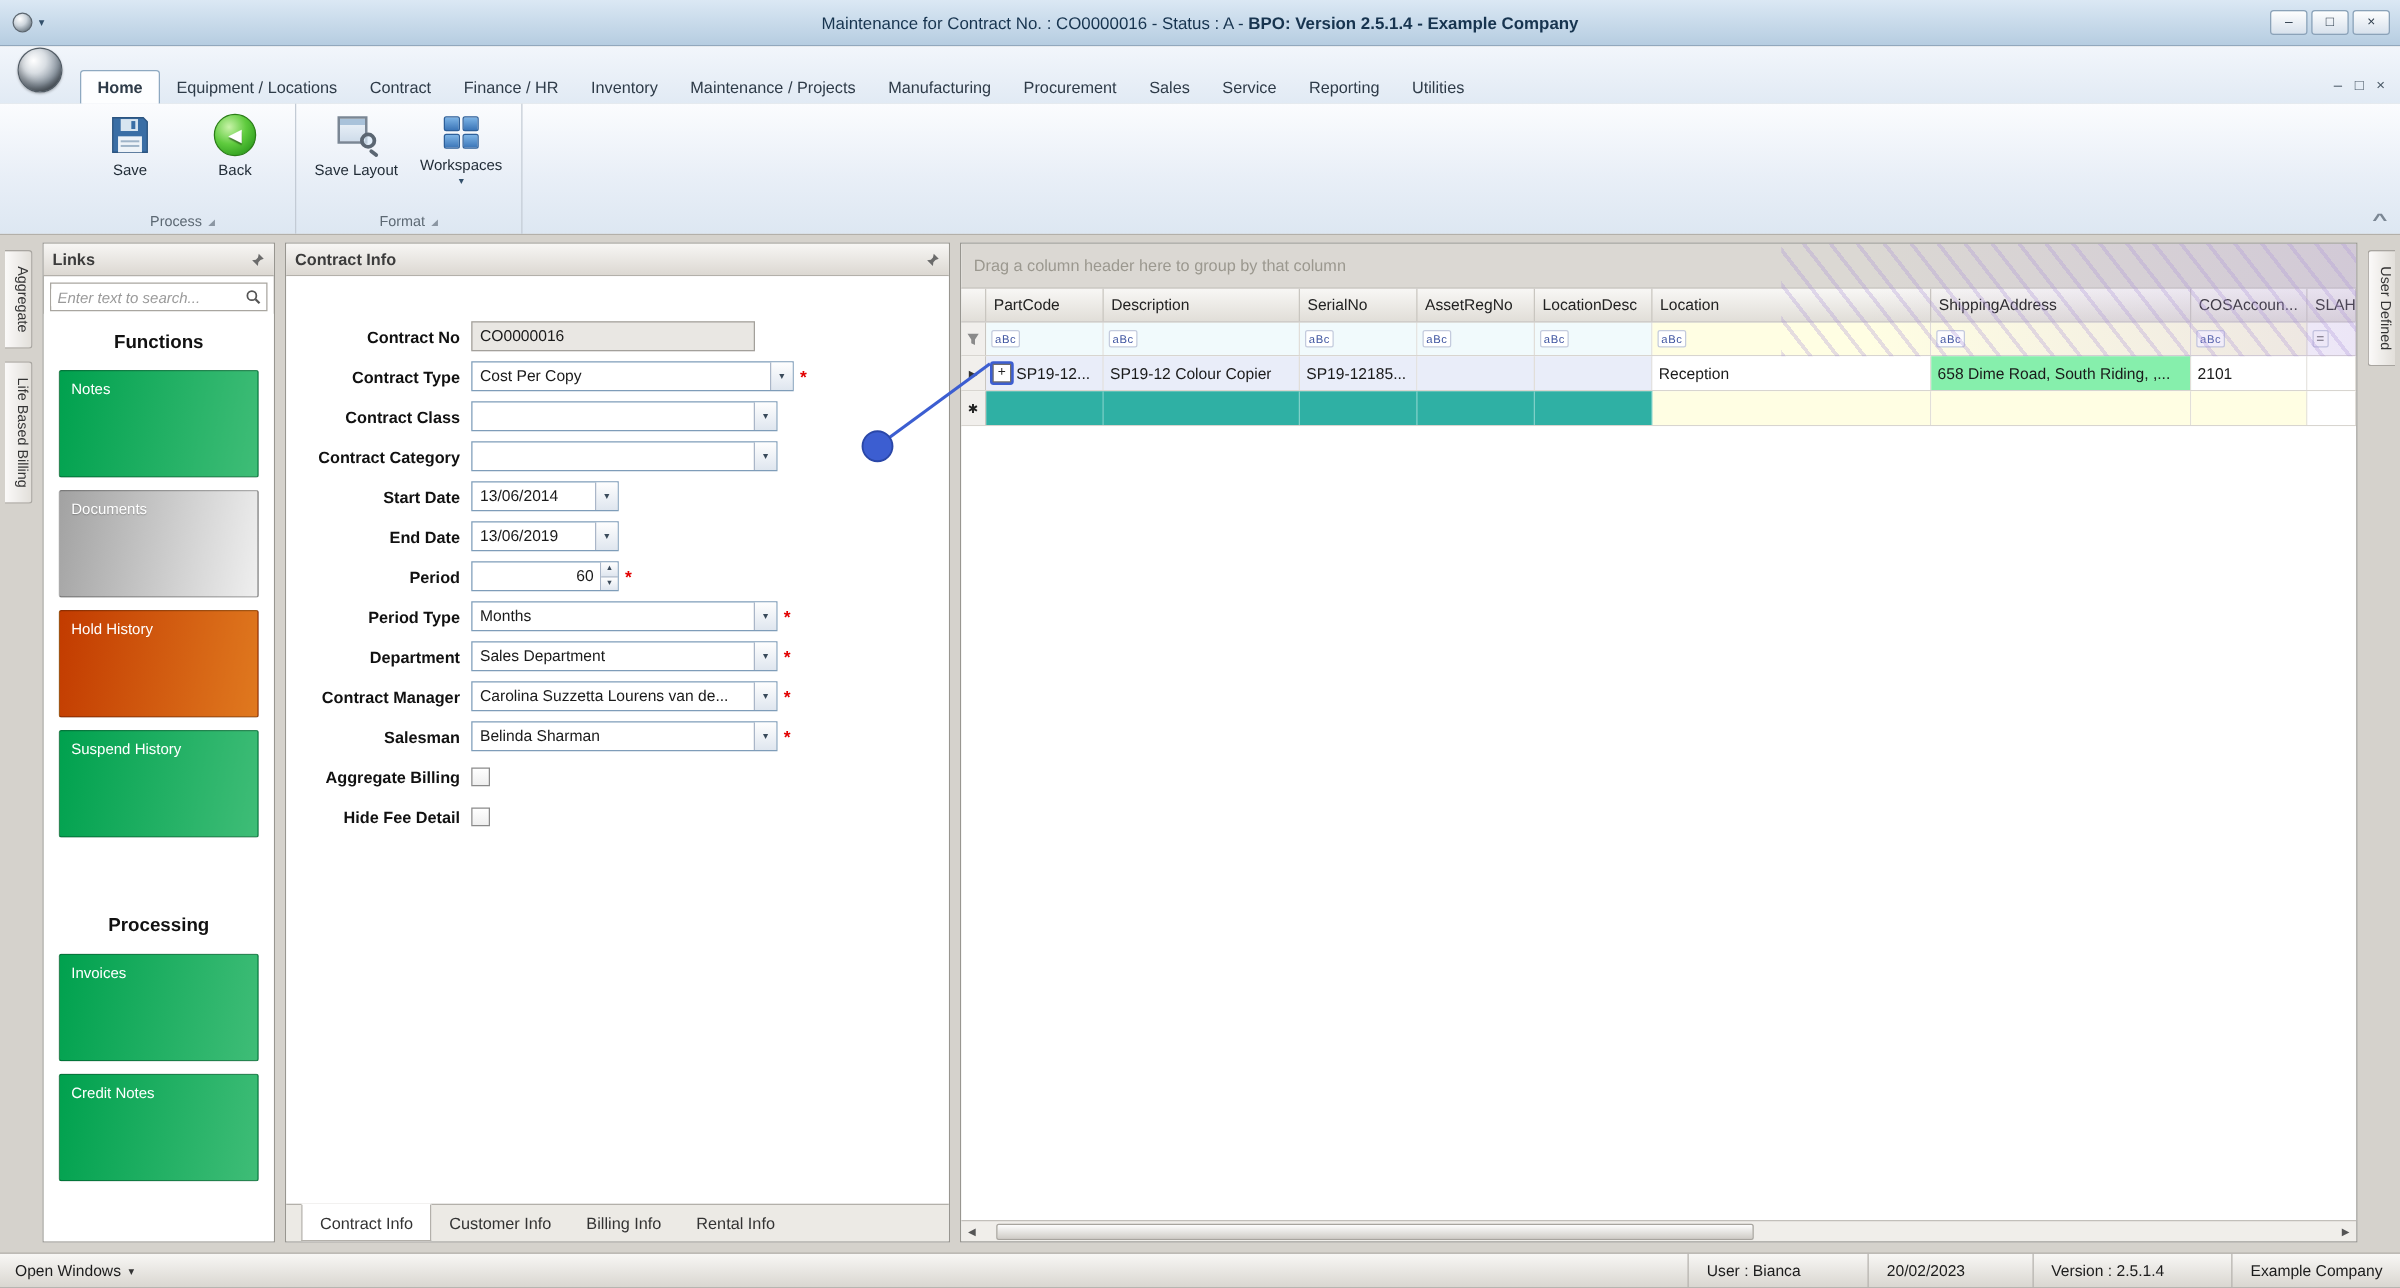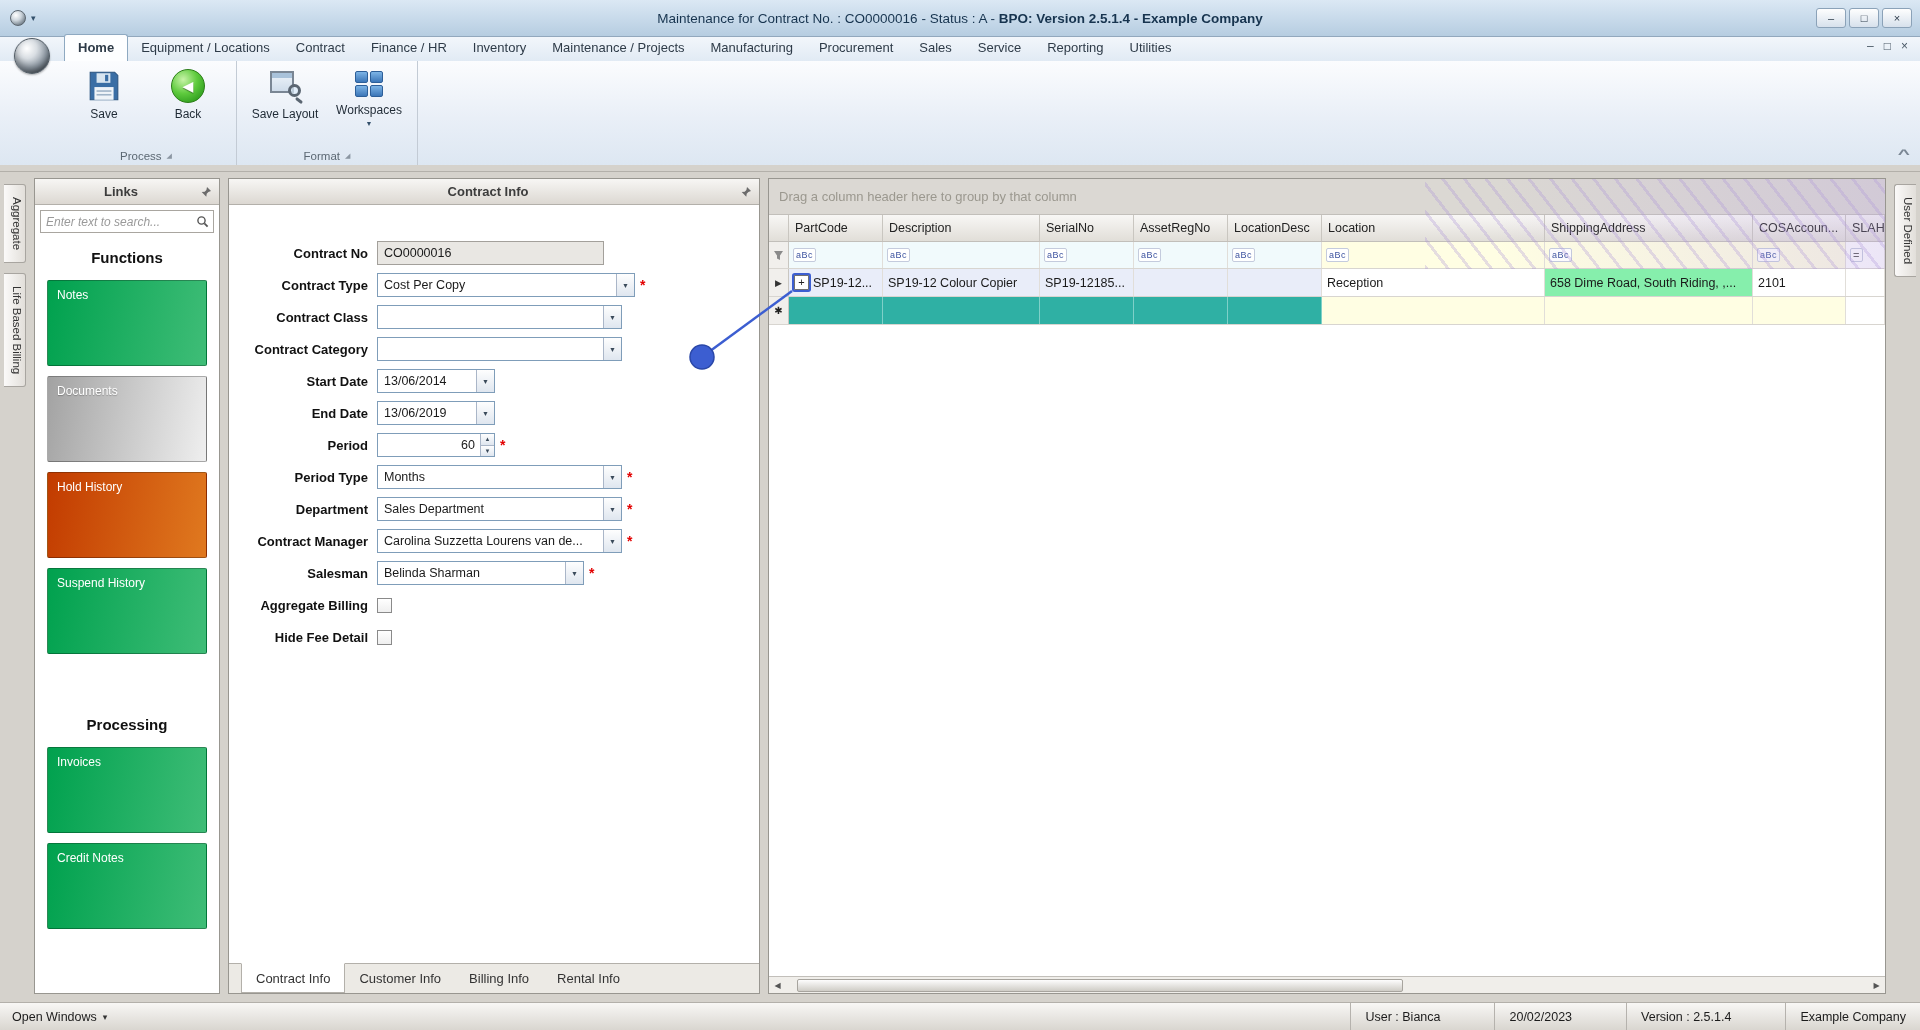--- a/index.html
+++ b/index.html
@@ -24,21 +24,21 @@
   .title-text .bold { font-weight: bold; }
   .win-btns { margin-left: auto; display: flex; gap: 3px; padding-right: 8px; z-index: 2; }
   .win-btn { width: 30px; height: 20px; border: 1px solid #8ba2b8; border-radius: 3px;
     background: linear-gradient(#fefefe, #d7e1ec); display: flex; align-items: center; justify-content: center;
     font-size: 11px; color: #2b3a49; }
   
   .ribbon { flex: 0 0 135px; position: relative; border-bottom: 1px solid #b3b0aa; }
   .app-orb { position: absolute; left: 14px; top: 1px; width: 36px; height: 36px; border-radius: 50%; z-index: 6;
     background: radial-gradient(circle at 35% 28%, #ffffff, #d9dee3 30%, #8d98a3 62%, #424b54 88%);
     border: 1px solid #525c65; box-shadow: inset 0 -5px 7px rgba(0,0,0,.3), 0 1px 2px rgba(0,0,0,.3); }
-  .ribbon-tabrow { height: 24px; background: linear-gradient(#f2f6fb, #e1eaf4);
+  .ribbon-tabrow { height: 46px; background: linear-gradient(#f2f6fb, #e1eaf4);
     display: flex; align-items: flex-end; padding-left: 64px; position: relative; }
   .rtab { padding: 5px 13px 6px; color: #2e3b48; cursor: default; white-space: nowrap; }
   .rtab.active { background: #fdfeff; border: 1px solid #8ea9c1; border-bottom: none;
     border-radius: 3px 3px 0 0; font-weight: bold; }
   .ribbon-winbtns { margin-left: auto; display: flex; gap: 10px; padding: 0 12px 8px 0; color: #4a5966; font-size: 12px; }
   .ribbon-content { height: 104px; position: relative; display: flex; padding-left: 4px;
     background: linear-gradient(#fbfcfe, #e9eff7 55%, #dde7f2); }
   .rgroup { display: flex; flex-direction: column; border-right: 1px solid #c3cbd5; padding: 3px 10px 0; }
   .rgroup-body { flex: 1; display: flex; align-items: flex-start; gap: 8px; }
   .rbtn { width: 76px; display: flex; flex-direction: column; align-items: center; gap: 5px;
@@ -71,21 +71,21 @@
   .main { flex: 1; display: flex; gap: 8px; padding: 6px 4px 8px; position: relative; }
   .edge-strip { width: 22px; flex: 0 0 22px; display: flex; flex-direction: column; gap: 10px; padding-top: 6px; }
   .vtab { writing-mode: vertical-rl; padding: 12px 2px; font-size: 11.5px; color: #333; text-align: center;
     background: linear-gradient(90deg, #fbfaf9, #e2dfda); border: 1px solid #a8a5a0; white-space: nowrap; }
   .edge-strip.left .vtab { border-left: none; border-radius: 0 3px 3px 0; }
   .edge-strip.right .vtab { border-right: none; border-radius: 3px 0 0 3px; }
   .panel { border: 1px solid #989690; background: #fff; display: flex; flex-direction: column; }
   .panel-header { height: 26px; flex: 0 0 26px; background: linear-gradient(#f7f6f4, #dcd8d2);
     border-bottom: 1px solid #b3b0aa; display: flex; align-items: center; padding: 0 7px;
     font-weight: bold; color: #3c3c3c; }
-  .panel-header .ph-title { flex: 1; text-align: center; }
+  .panel-header .ph-title { flex: 1; }
   
   .links-panel { width: 186px; flex: 0 0 186px; }
   .search-row { margin: 5px 5px 2px; height: 23px; border: 1px solid #a9a6a0; background: #fff;
     display: flex; align-items: center; padding-right: 4px; }
   .search-row input { flex: 1; min-width: 0; border: none; outline: none; font-size: 12px; padding: 0 5px;
     font-family: "Liberation Sans", sans-serif; color: #444; font-style: italic; }
   .search-row input::placeholder { color: #9a9a9a; }
   .links-body { flex: 1; padding: 10px 12px; background: #fff; overflow: hidden; }
   .section-title { font-size: 15px; font-weight: bold; color: #111; margin: 4px 0 14px; text-align: center; }
   .section-title.second { margin-top: 62px; }
@@ -395,21 +395,21 @@
         <div class="frow">
           <span class="flabel">Contract Manager</span>
           <span class="combo" style="width:245px">
             <span class="cval">Carolina Suzzetta Lourens van de...</span>
             <span class="ddbtn">▼</span>
           </span>
           <span class="req">*</span>
         </div>
         <div class="frow">
           <span class="flabel">Salesman</span>
-          <span class="combo" style="width:207px">
+          <span class="combo" style="width:245px">
             <span class="cval">Belinda Sharman</span>
             <span class="ddbtn">▼</span>
           </span>
           <span class="req">*</span>
         </div>
         <div class="frow">
           <span class="flabel">Aggregate Billing</span>
           <span class="checkbox"></span>
         </div>
         <div class="frow">

